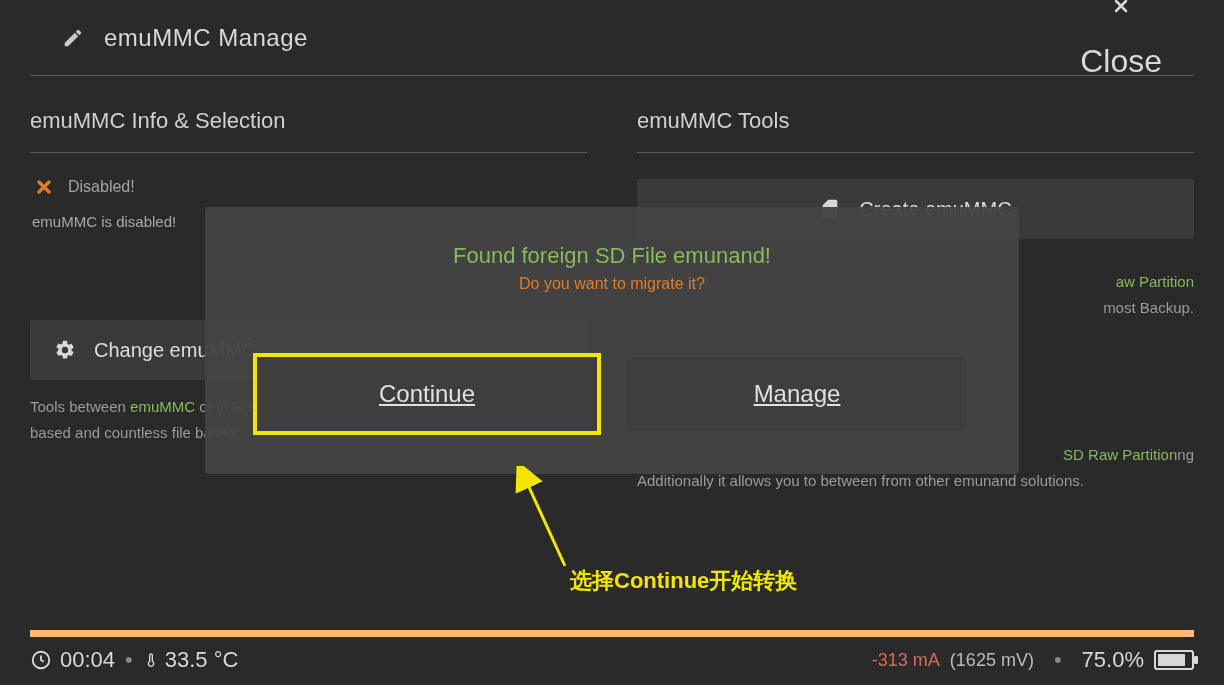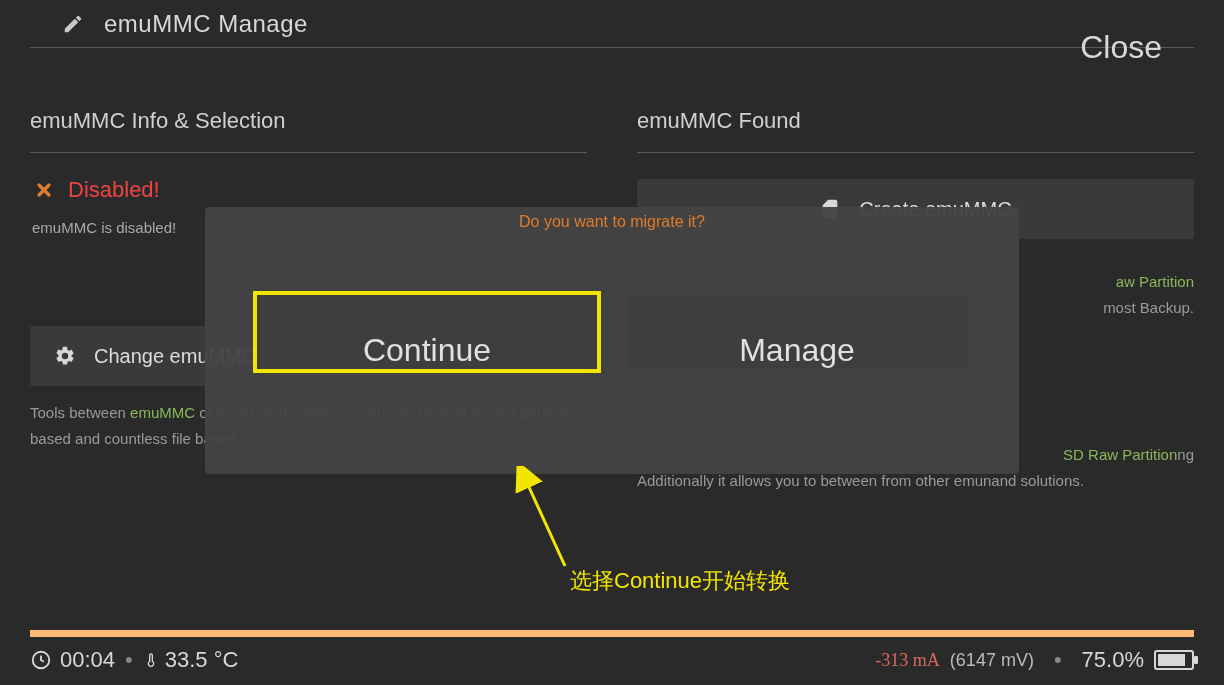--- a/index.html
+++ b/index.html
@@ -9,21 +9,21 @@
     color: #c8c8c8;
     font-family: "Segoe UI", "Helvetica Neue", Arial, sans-serif;
     position: relative;
     font-weight: 300;
   }
 
   
   .header {
     position: absolute;
     top: 0; left: 0; right: 0;
-    height: 48px;
+    height: 76px;
     display: flex;
     align-items: center;
     justify-content: space-between;
     padding: 0 32px;
     border-bottom: 1px solid #5a5a5a;
     margin: 0 30px;
   }
   .header-left { display: flex; align-items: center; gap: 20px; }
   .header-title { font-size: 24px; color: #d8d8d8; letter-spacing: 0.5px; }
   .close-btn { display: flex; align-items: center; gap: 27px; font-size: 32px; color: #d8d8d8; cursor: pointer; flex-direction: column; }
@@ -37,21 +37,21 @@
   }
   .col { flex: 1; display: flex; flex-direction: column; }
   .section-title {
     font-size: 22px;
     color: #d0d0d0;
     padding: 8px 0 18px 0;
     border-bottom: 1px solid #5a5a5a;
     margin-bottom: 20px;
   }
   .status-row { display: flex; align-items: center; gap: 14px; padding: 4px 0 10px 4px; }
-  .status-text { font-size: 22px; color: #ef4444; }
+  .status-text { font-size: 16px; color: #a3a3a3; }
   .status-sub { font-size: 15px; color: #a8a8a8; padding: 6px 0 0 2px; }
 
   .big-button {
     background: #3a3a3a;
     height: 60px;
     display: flex;
     align-items: center;
     gap: 18px;
     padding: 0 24px;
     font-size: 20px;
@@ -80,57 +80,58 @@
   }
   .modal-line1 { font-size: 22px; color: #8ab85a; margin-top: 36px; }
   .modal-line2 { font-size: 16px; color: #e07b2a; margin-top: 6px; }
   .modal-buttons {
     display: flex; gap: 30px;
     margin-top: 64px;
   }
   .modal-btn {
     width: 340px; height: 74px;
     background: #3e3e3e;
-    display: flex; align-items: flex-end; justify-content: center;
-    font-size: 32px; color: #e0e0e0;
+    display: flex; align-items: center; justify-content: center;
+    font-size: 24px; color: #e0e0e0;
     cursor: pointer;
+    text-decoration: underline;
   }
   .modal-btn.focused {
     outline: 4px solid #f2e600;
     outline-offset: 0;
   }
 
   
   .arrow {
     position: absolute;
     left: 515px; top: 466px;
     width: 60px; height: 100px;
     pointer-events: none;
   }
   .annotation {
     position: absolute;
     left: 570px; top: 566px;
     font-size: 22px;
     color: #f2e600;
-    font-weight: 400;
+    font-weight: 700;
   }
 
   
   .footer {
     position: absolute;
     left: 30px; right: 30px; bottom: 12px;
     border-top: 7px solid #fdba74;
     padding-top: 10px;
     display: flex;
     align-items: center;
     font-size: 22px;
     color: #d8d8d8;
   }
   .footer .sep { margin: 0 10px; color: #888; }
-  .footer .amp { color: #d86a5a; font-size: 18px; font-family: Liberation Serif, serif; }
+  .footer .amp { color: #d86a5a; font-size: 18px; }
   .footer .volt { color: #bbb; font-size: 18px; }
   .footer-right { margin-left: auto; display: flex; align-items: center; gap: 10px; }
   .battery-icon {
     width: 40px; height: 20px;
     border: 2px solid #d8d8d8;
     border-radius: 3px;
     position: relative;
   }
   .battery-icon::after {
     content: "";
@@ -196,21 +197,21 @@
       </span>
       <span>Change emuMMC</span>
     </div>
 
     <div class="hint">
       <span>Tools between </span><span class="hl-green">emuMMC</span><span> or in SD card partitions. You can have at most 3 partition based and countless file based.</span>
     </div>
   </div>
 
   <div class="col">
-    <div class="section-title">emuMMC Found</div>
+    <div class="section-title">emuMMC Tools</div>
 
     <div class="big-button" style="margin-top:6px; justify-content:center;">
       <span class="icon">
         <svg width="22" height="22" viewBox="0 0 24 24" fill="#d8d8d8">
             <path d="M18 2H10L4 8v12a2 2 0 0 0 2 2h12a2 2 0 0 0 2-2V4a2 2 0 0 0-2-2zm-6 6h2V4h-2v4zm3 0h2V4h-2v4z"></path>
           </svg>
       </span>
       <span>Create emuMMC</span>
     </div>
 
@@ -224,20 +225,21 @@
 
     <div class="hint">
       <span style="float:right">ng </span><span class="hl-green" style="float:right">SD Raw Partition</span>
       <div style="clear:both"></div>
       <span>Additionally it allows you to between from other emunand solutions.</span>
     </div>
   </div>
 </div>
 
 <div class="modal">
+  <div class="modal-line1">Found foreign SD File emunand!</div>
   <div class="modal-line2">Do you want to migrate it?</div>
   <div class="modal-buttons">
     <div class="modal-btn focused">
       <span>Continue</span>
     </div>
     <div class="modal-btn">
       <span>Manage</span>
     </div>
   </div>
 </div>
@@ -265,20 +267,20 @@
   <span class="sep">•</span>
   <span class="icon">
     <svg width="16" height="22" viewBox="0 0 24 24" fill="none" stroke="#d8d8d8" stroke-width="2">
         <path d="M14 14V5a2 2 0 1 0-4 0v9a4 4 0 1 0 4 0z"></path>
       </svg>
   </span>
   <span style="margin-left:6px">33.5 °C</span>
 
   <div class="footer-right">
     <span class="amp">-313 mA</span>
-    <span class="volt">(6147 mV)</span>
+    <span class="volt">(1625 mV)</span>
     <span class="sep">•</span>
     <span>75.0%</span>
     <span class="battery-icon">
         <span class="battery-fill"></span>
       </span>
   </div>
 </div>
 
 </body></html>

